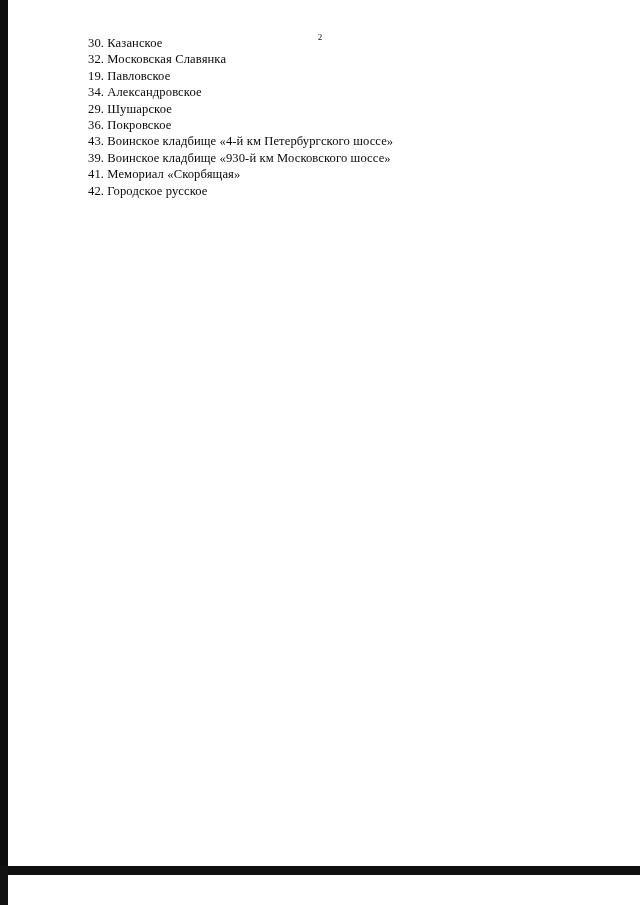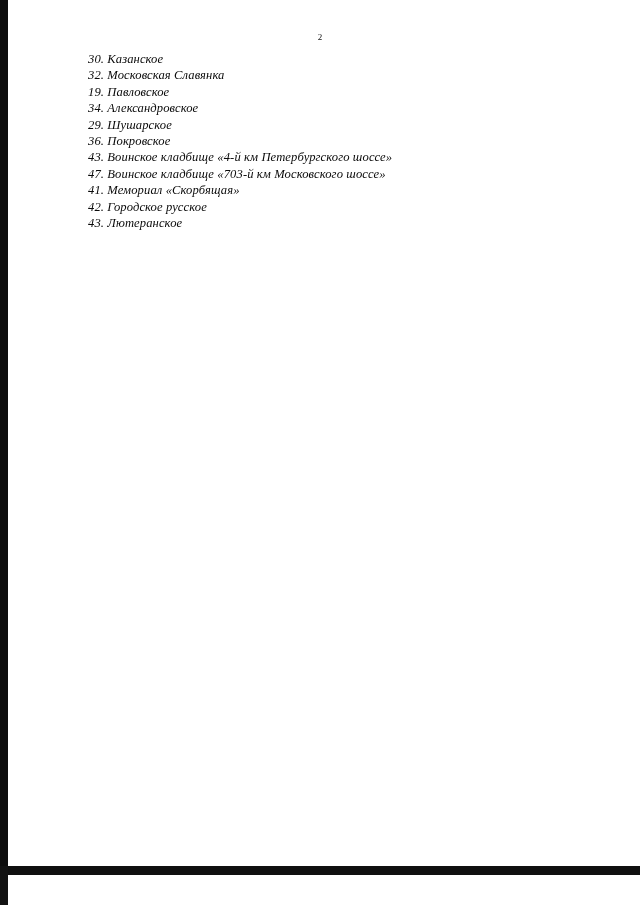--- a/index.html
+++ b/index.html
@@ -59,24 +59,23 @@
     width: 640px;
     text-align: center;
     font-size: 9px;
     font-family: "Liberation Serif", serif;
     color: #111111;
     letter-spacing: 0;
   }
 
   #content-list {
     position: absolute;
-    top: 51px;
+    top: 35px;
     left: 88px;
     width: 520px;
-    font-style: italic;
   }
 
   .list-item {
     font-size: 12.6px;
     line-height: 16.4px;
     white-space: nowrap;
     color: #0a0a0a;
     font-family: "Liberation Serif", serif;
     letter-spacing: 0.1px;
   }
@@ -93,19 +92,18 @@
   <div id="page-number">2</div>
 
   <div id="content-list">
     <div class="list-item">30. Казанское</div>
     <div class="list-item">32. Московская Славянка</div>
     <div class="list-item">19. Павловское</div>
     <div class="list-item">34. Александровское</div>
     <div class="list-item">29. Шушарское</div>
     <div class="list-item">36. Покровское</div>
     <div class="list-item">43. Воинское кладбище «4-й км Петербургского шоссе»</div>
-    <div class="list-item">47. Воинское кладбище «703-й км Московского шоссе»</div>
+    <div class="list-item">39. Воинское кладбище «930-й км Московского шоссе»</div>
     <div class="list-item">41. Мемориал «Скорбящая»</div>
     <div class="list-item">42. Городское русское</div>
-    <div class="list-item">43. Лютеранское</div>
   </div>
 
 </div>
 
 </body></html>

